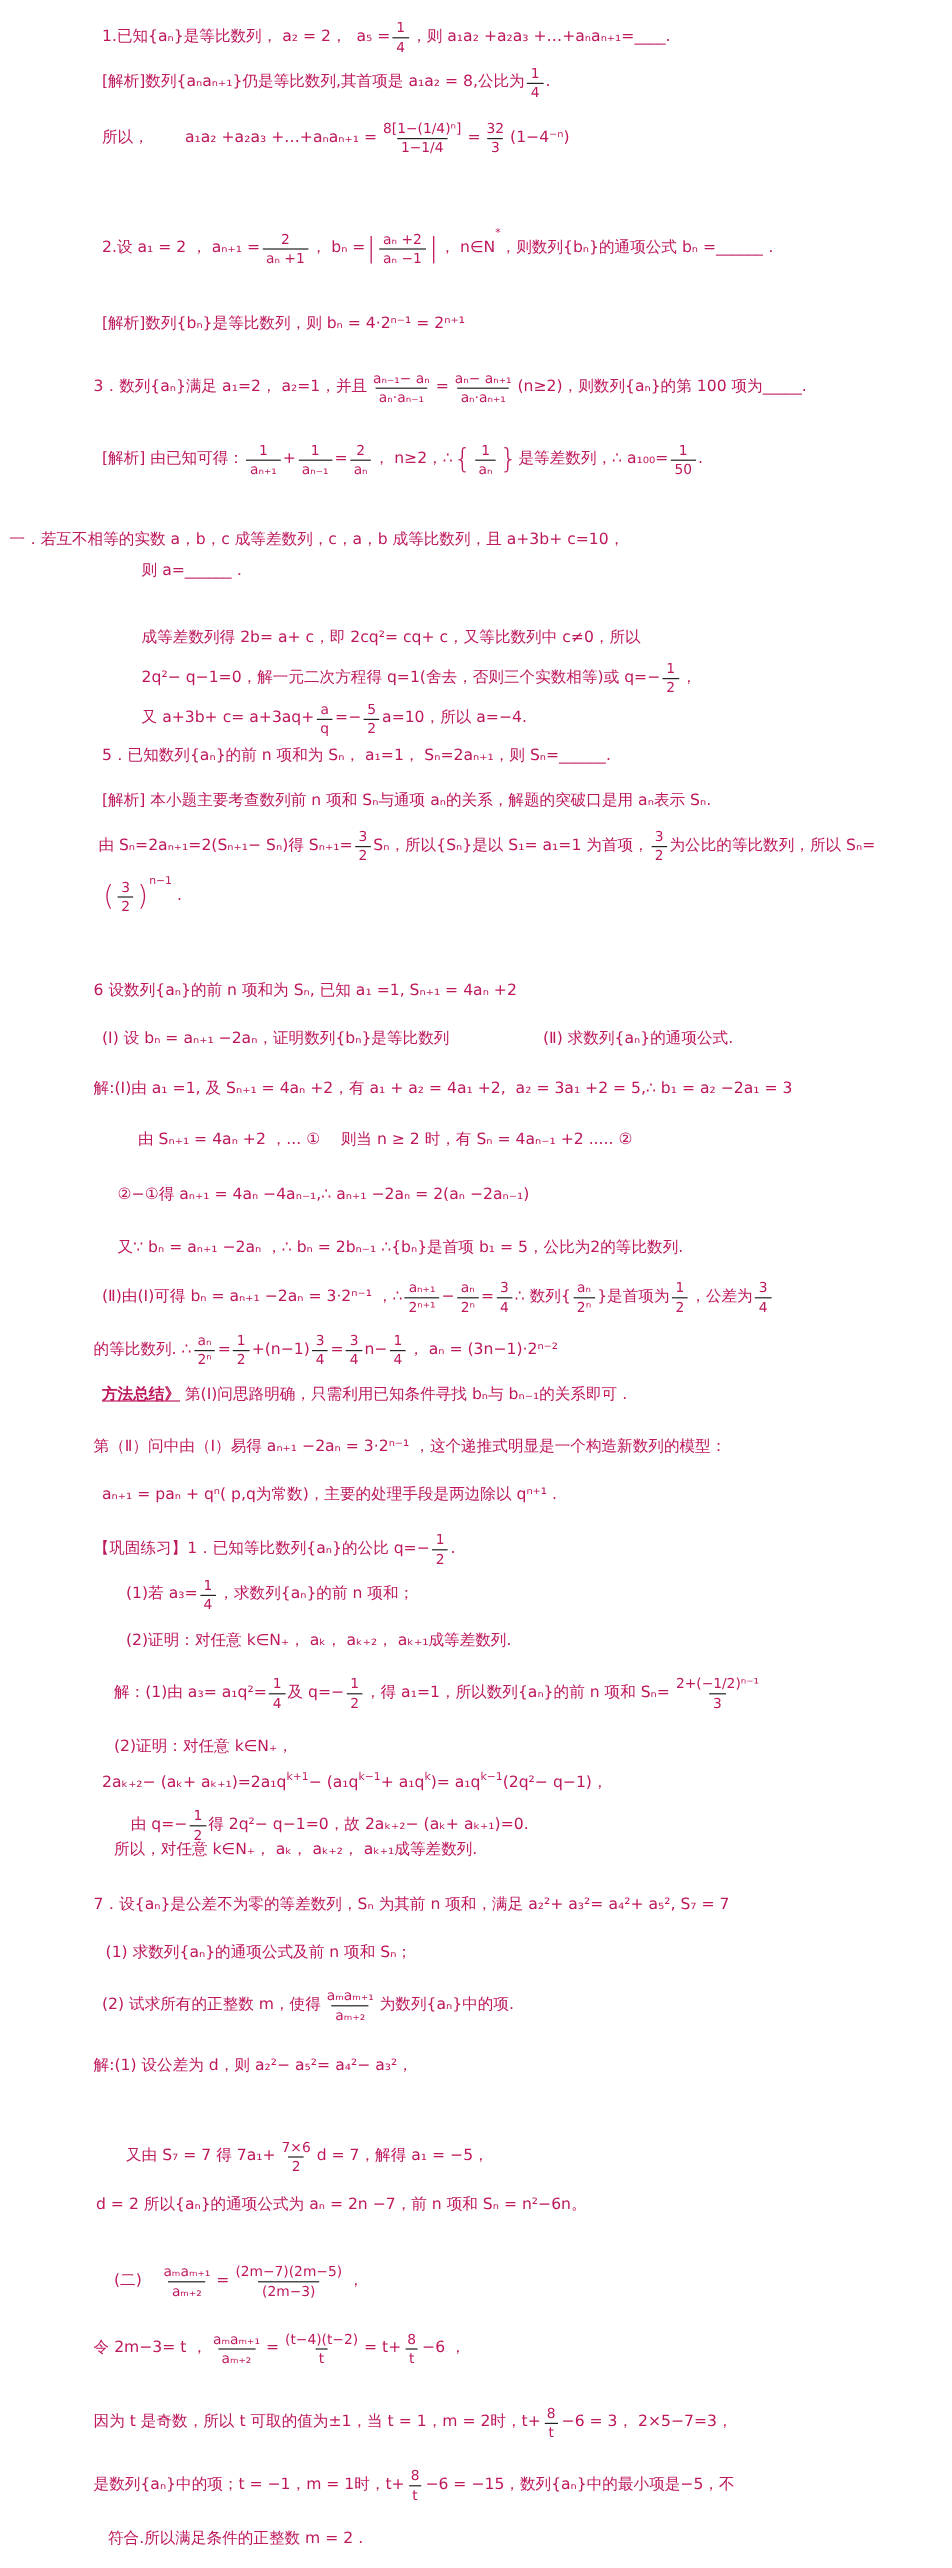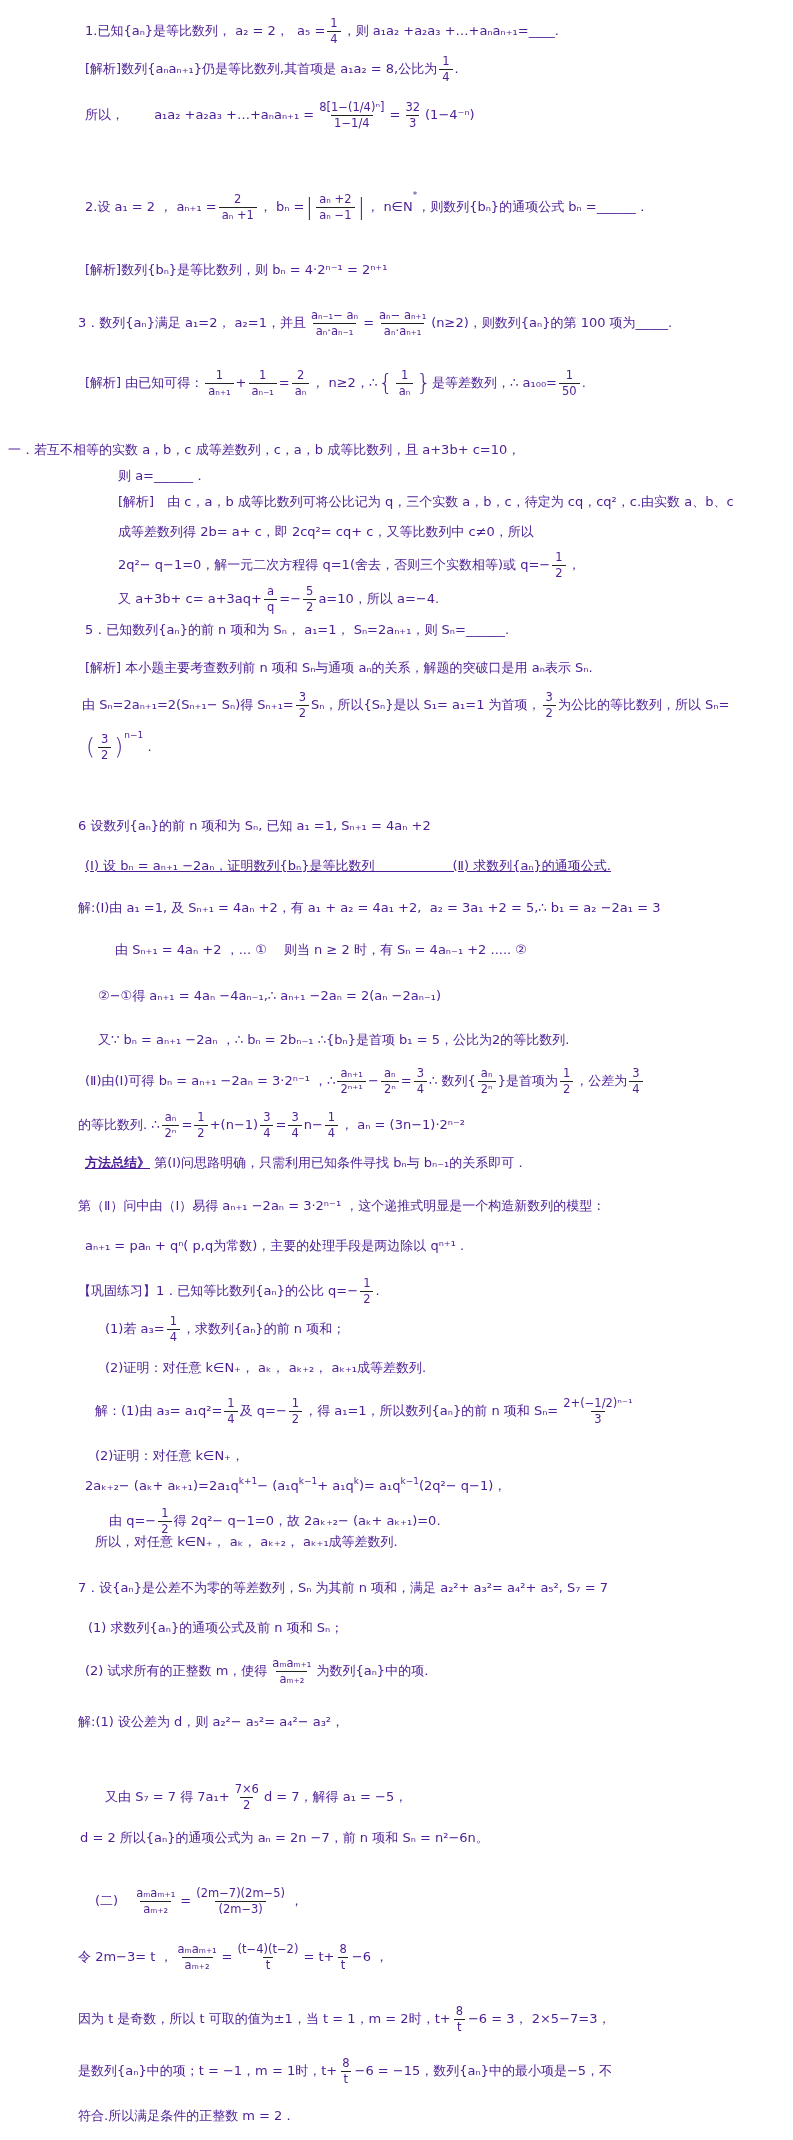--- a/index.html
+++ b/index.html
@@ -2,21 +2,21 @@
 <html><head>
 <meta charset="utf-8">
 <style>
   html,body{margin:0;padding:0;background:#ffffff;}
   .page{
     position:relative;
     width:793px;
     height:2140px;
     background:#ffffff;
     font-family:"DejaVu Sans","Liberation Sans",sans-serif;
-    color:#4c1d95;
+    color:#be185d;
     overflow:hidden;
   }
   .doc-body{position:absolute;inset:0;}
   .line{
     position:absolute;
     display:flex;
     align-items:center;
     white-space:pre;
     font-size:13px;
     line-height:1.25;
@@ -55,30 +55,29 @@
   <div class="doc-body">
       <div class="line" style="left: 85px; top: 16px;"><span class="t">1.已知{aₙ}是等比数列， a₂ = 2，  a₅ =</span><span class="frac"><span class="num">1</span><span class="den">4</span></span><span class="t">，则 a₁a₂ +a₂a₃ +…+aₙaₙ₊₁=____.</span></div>
       <div class="line" style="left: 85px; top: 54px;"><span class="t">[解析]数列{aₙaₙ₊₁}仍是等比数列,其首项是 a₁a₂ = 8,公比为</span><span class="frac"><span class="num">1</span><span class="den">4</span></span><span class="t">.</span></div>
       <div class="line" style="left: 85px; top: 100px;"><span class="t">所以，　　 a₁a₂ +a₂a₃ +…+aₙaₙ₊₁ =</span><span class="frac"><span class="num">8[1−(1/4)ⁿ]</span><span class="den">1−1/4</span></span><span class="t">=</span><span class="frac"><span class="num">32</span><span class="den">3</span></span><span class="t">(1−4⁻ⁿ)</span></div>
       <div class="line" style="left: 85px; top: 192px;"><span class="t">2.设 a₁ = 2 ， aₙ₊₁ =</span><span class="frac"><span class="num">2</span><span class="den">aₙ +1</span></span><span class="t">， bₙ =</span><span class="bp">|</span><span class="frac"><span class="num">aₙ +2</span><span class="den">aₙ −1</span></span><span class="bp">|</span><span class="t">， n∈N</span><sup class="sp">*</sup><span class="t">，则数列{bₙ}的通项公式 bₙ =______．</span></div>
       <div class="line" style="left: 85px; top: 262px;"><span class="t">[解析]数列{bₙ}是等比数列，则 bₙ = 4·2ⁿ⁻¹ = 2ⁿ⁺¹</span></div>
       <div class="line" style="left: 78px; top: 308px;"><span class="t">3．数列{aₙ}满足 a₁=2， a₂=1，并且</span><span class="frac"><span class="num">aₙ₋₁− aₙ</span><span class="den">aₙ·aₙ₋₁</span></span><span class="t">=</span><span class="frac"><span class="num">aₙ− aₙ₊₁</span><span class="den">aₙ·aₙ₊₁</span></span><span class="t">(n≥2)，则数列{aₙ}的第 100 项为_____.</span></div>
       <div class="line" style="left: 85px; top: 368px;"><span class="t">[解析] 由已知可得：</span><span class="frac"><span class="num">1</span><span class="den">aₙ₊₁</span></span><span class="t">+</span><span class="frac"><span class="num">1</span><span class="den">aₙ₋₁</span></span><span class="t">=</span><span class="frac"><span class="num">2</span><span class="den">aₙ</span></span><span class="t">， n≥2，∴</span><span class="bp">{</span><span class="frac"><span class="num">1</span><span class="den">aₙ</span></span><span class="bp">}</span><span class="t">是等差数列，∴ a₁₀₀=</span><span class="frac"><span class="num">1</span><span class="den">50</span></span><span class="t">.</span></div>
       <div class="line" style="left: 8px; top: 442px;"><span class="t">一．若互不相等的实数 a，b，c 成等差数列，c，a，b 成等比数列，且 a+3b+ c=10，</span></div>
       <div class="line" style="left: 118px; top: 468px;"><span class="t">则 a=______．</span></div>
-      <div class="line" style="left: 118px; top: 494px;"><span class="t">[解析]　由 c，a，b 成等比数列可将公比记为 q，三个实数 a，b，c，待定为 cq，cq²，c.由实数 a、b、c</span></div>
       <div class="line" style="left: 118px; top: 524px;"><span class="t">成等差数列得 2b= a+ c，即 2cq²= cq+ c，又等比数列中 c≠0，所以</span></div>
       <div class="line" style="left: 118px; top: 550px;"><span class="t">2q²− q−1=0，解一元二次方程得 q=1(舍去，否则三个实数相等)或 q=−</span><span class="frac"><span class="num">1</span><span class="den">2</span></span><span class="t">，</span></div>
       <div class="line" style="left: 118px; top: 584px;"><span class="t">又 a+3b+ c= a+3aq+</span><span class="frac"><span class="num">a</span><span class="den">q</span></span><span class="t">=−</span><span class="frac"><span class="num">5</span><span class="den">2</span></span><span class="t">a=10，所以 a=−4.</span></div>
       <div class="line" style="left: 85px; top: 622px;"><span class="t">5．已知数列{aₙ}的前 n 项和为 Sₙ， a₁=1， Sₙ=2aₙ₊₁，则 Sₙ=______.</span></div>
       <div class="line" style="left: 85px; top: 660px;"><span class="t">[解析] 本小题主要考查数列前 n 项和 Sₙ与通项 aₙ的关系，解题的突破口是用 aₙ表示 Sₙ.</span></div>
       <div class="line" style="left: 82px; top: 690px;"><span class="t">由 Sₙ=2aₙ₊₁=2(Sₙ₊₁− Sₙ)得 Sₙ₊₁=</span><span class="frac"><span class="num">3</span><span class="den">2</span></span><span class="t">Sₙ，所以{Sₙ}是以 S₁= a₁=1 为首项，</span><span class="frac"><span class="num">3</span><span class="den">2</span></span><span class="t">为公比的等比数列，所以 Sₙ=</span></div>
       <div class="line" style="left: 85px; top: 732px;"><span class="bp">(</span><span class="frac"><span class="num">3</span><span class="den">2</span></span><span class="bp">)</span><sup class="sp">n−1</sup><span class="t"> .</span></div>
       <div class="line" style="left: 78px; top: 818px;"><span class="t">6 设数列{aₙ}的前 n 项和为 Sₙ, 已知 a₁ =1, Sₙ₊₁ = 4aₙ +2</span></div>
-      <div class="line" style="left: 85px; top: 858px; text-decoration: underline;"><span class="t">(Ⅰ) 设 bₙ = aₙ₊₁ −2aₙ，证明数列{bₙ}是等比数列　　　　　　(Ⅱ) 求数列{aₙ}的通项公式.</span></div>
+      <div class="line" style="left: 85px; top: 858px;"><span class="t">(Ⅰ) 设 bₙ = aₙ₊₁ −2aₙ，证明数列{bₙ}是等比数列　　　　　　(Ⅱ) 求数列{aₙ}的通项公式.</span></div>
       <div class="line" style="left: 78px; top: 900px;"><span class="t">解:(Ⅰ)由 a₁ =1, 及 Sₙ₊₁ = 4aₙ +2，有 a₁ + a₂ = 4a₁ +2,  a₂ = 3a₁ +2 = 5,∴ b₁ = a₂ −2a₁ = 3</span></div>
       <div class="line" style="left: 115px; top: 942px;"><span class="t">由 Sₙ₊₁ = 4aₙ +2 ，... ①　 则当 n ≥ 2 时，有 Sₙ = 4aₙ₋₁ +2 ..... ②</span></div>
       <div class="line" style="left: 98px; top: 988px;"><span class="t">②−①得 aₙ₊₁ = 4aₙ −4aₙ₋₁,∴ aₙ₊₁ −2aₙ = 2(aₙ −2aₙ₋₁)</span></div>
       <div class="line" style="left: 98px; top: 1032px;"><span class="t">又∵ bₙ = aₙ₊₁ −2aₙ ，∴ bₙ = 2bₙ₋₁ ∴{bₙ}是首项 b₁ = 5，公比为2的等比数列.</span></div>
       <div class="line" style="left: 85px; top: 1066px;"><span class="t">(Ⅱ)由(Ⅰ)可得 bₙ = aₙ₊₁ −2aₙ = 3·2ⁿ⁻¹ ，∴</span><span class="frac"><span class="num">aₙ₊₁</span><span class="den">2ⁿ⁺¹</span></span><span class="t">−</span><span class="frac"><span class="num">aₙ</span><span class="den">2ⁿ</span></span><span class="t">=</span><span class="frac"><span class="num">3</span><span class="den">4</span></span><span class="t">∴ 数列{</span><span class="frac"><span class="num">aₙ</span><span class="den">2ⁿ</span></span><span class="t">}是首项为</span><span class="frac"><span class="num">1</span><span class="den">2</span></span><span class="t">，公差为</span><span class="frac"><span class="num">3</span><span class="den">4</span></span></div>
       <div class="line" style="left: 78px; top: 1110px;"><span class="t">的等比数列. ∴</span><span class="frac"><span class="num">aₙ</span><span class="den">2ⁿ</span></span><span class="t">=</span><span class="frac"><span class="num">1</span><span class="den">2</span></span><span class="t">+(n−1)</span><span class="frac"><span class="num">3</span><span class="den">4</span></span><span class="t">=</span><span class="frac"><span class="num">3</span><span class="den">4</span></span><span class="t">n−</span><span class="frac"><span class="num">1</span><span class="den">4</span></span><span class="t">， aₙ = (3n−1)·2ⁿ⁻²</span></div>
       <div class="line" style="left: 85px; top: 1155px;"><span class="emph">方法总结》</span><span class="t"> 第(Ⅰ)问思路明确，只需利用已知条件寻找 bₙ与 bₙ₋₁的关系即可 .</span></div>
       <div class="line" style="left: 78px; top: 1198px;"><span class="t">第（Ⅱ）问中由（Ⅰ）易得 aₙ₊₁ −2aₙ = 3·2ⁿ⁻¹ ，这个递推式明显是一个构造新数列的模型：</span></div>
       <div class="line" style="left: 85px; top: 1238px;"><span class="t">aₙ₊₁ = paₙ + qⁿ( p,q为常数)，主要的处理手段是两边除以 qⁿ⁺¹ .</span></div>
       <div class="line" style="left: 78px; top: 1276px;"><span class="bold">【巩固练习】</span><span class="t">1．已知等比数列{aₙ}的公比 q=−</span><span class="frac"><span class="num">1</span><span class="den">2</span></span><span class="t">.</span></div>
@@ -92,15 +91,15 @@
       <div class="line" style="left: 78px; top: 1580px;"><span class="t">7．设{aₙ}是公差不为零的等差数列，Sₙ 为其前 n 项和，满足 a₂²+ a₃²= a₄²+ a₅², S₇ = 7</span></div>
       <div class="line" style="left: 88px; top: 1620px;"><span class="t">(1) 求数列{aₙ}的通项公式及前 n 项和 Sₙ；</span></div>
       <div class="line" style="left: 85px; top: 1656px;"><span class="t">(2) 试求所有的正整数 m，使得</span><span class="frac"><span class="num">aₘaₘ₊₁</span><span class="den">aₘ₊₂</span></span><span class="t">为数列{aₙ}中的项.</span></div>
       <div class="line" style="left: 78px; top: 1714px;"><span class="t">解:(1) 设公差为 d，则 a₂²− a₅²= a₄²− a₃²，</span></div>
       <div class="line" style="left: 105px; top: 1782px;"><span class="t">又由 S₇ = 7 得 7a₁+</span><span class="frac"><span class="num">7×6</span><span class="den">2</span></span><span class="t">d = 7，解得 a₁ = −5，</span></div>
       <div class="line" style="left: 80px; top: 1830px;"><span class="t">d = 2 所以{aₙ}的通项公式为 aₙ = 2n −7，前 n 项和 Sₙ = n²−6n。</span></div>
       <div class="line" style="left: 95px; top: 1886px;"><span class="t">(二)　</span><span class="frac"><span class="num">aₘaₘ₊₁</span><span class="den">aₘ₊₂</span></span><span class="t">=</span><span class="frac"><span class="num">(2m−7)(2m−5)</span><span class="den">(2m−3)</span></span><span class="t">，</span></div>
       <div class="line" style="left: 78px; top: 1942px;"><span class="t">令 2m−3= t ，</span><span class="frac"><span class="num">aₘaₘ₊₁</span><span class="den">aₘ₊₂</span></span><span class="t">=</span><span class="frac"><span class="num">(t−4)(t−2)</span><span class="den">t</span></span><span class="t">= t+</span><span class="frac"><span class="num">8</span><span class="den">t</span></span><span class="t">−6 ，</span></div>
       <div class="line" style="left: 78px; top: 2004px;"><span class="t">因为 t 是奇数，所以 t 可取的值为±1，当 t = 1，m = 2时，t+</span><span class="frac"><span class="num">8</span><span class="den">t</span></span><span class="t">−6 = 3， 2×5−7=3，</span></div>
       <div class="line" style="left: 78px; top: 2056px;"><span class="t">是数列{aₙ}中的项；t = −1，m = 1时，t+</span><span class="frac"><span class="num">8</span><span class="den">t</span></span><span class="t">−6 = −15，数列{aₙ}中的最小项是−5，不</span></div>
-      <div class="line" style="left: 78px; top: 2108px;"><span class="t">符合.所以满足条件的正整数 m = 2 .</span></div>
+      <div class="line" style="left: 90px; top: 2108px;"><span class="t">符合.所以满足条件的正整数 m = 2 .</span></div>
     </div>
 </div>
 
 </body></html>

